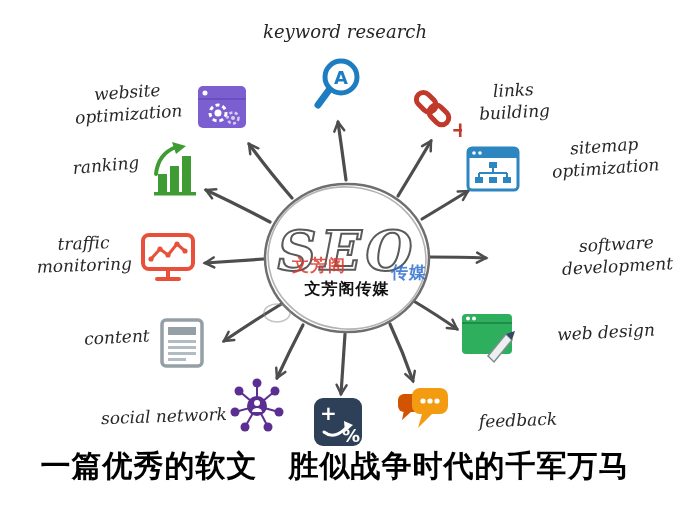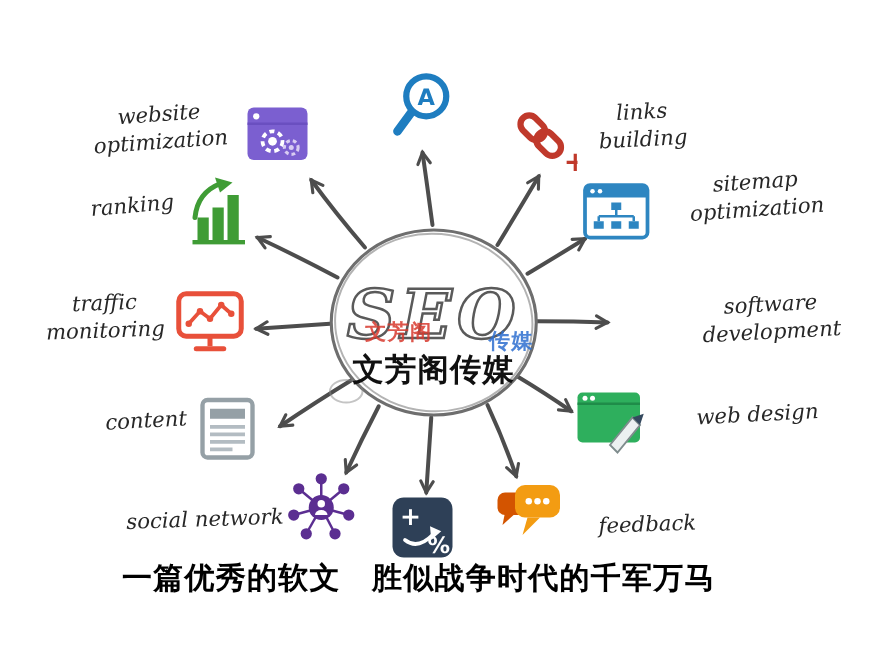--- a/index.html
+++ b/index.html
@@ -12,28 +12,28 @@
   }
   .layer { position: absolute; left: 0; top: 0; }
   #arrows { z-index: 1; }
   #center-sketch { z-index: 2; }
   .watermark { position: absolute; z-index: 3; font-weight: bold; font-size: 17px;
                letter-spacing: 1px; opacity: .85; font-family: "DejaVu Sans", sans-serif; }
   .wm-red  { color: #d83a2f; }
   .wm-blue { color: #2e6fd0; }
   .brand { position: absolute; z-index: 6; left: 267px; top: 279px; width: 160px;
            text-align: center; font-family: "DejaVu Sans", sans-serif;
-           font-weight: bold; font-size: 25px; color: #101010; letter-spacing: 1px; }
+           font-weight: bold; font-size: 16px; color: #101010; letter-spacing: 1px; }
   .icon { position: absolute; z-index: 4; }
   .label { position: absolute; z-index: 5; font-family: "DejaVu Serif", serif;
            font-style: italic; font-size: 17px; color: #272727; text-align: center;
            line-height: 1.28; }
   .footer { position: absolute; z-index: 6; left: 0; top: 446px; width: 670px;
             text-align: center; font-family: "DejaVu Sans", sans-serif;
-            font-weight: bold; font-size: 24px; color: #000; letter-spacing: 1px; }
+            font-weight: bold; font-size: 30px; color: #000; letter-spacing: 1px; }
 </style>
 </head>
 <body>
 
 <div style="position:absolute;inset:0;">
 
   <svg id="arrows" class="layer" width="700" height="522" viewBox="0 0 700 522">
     <defs>
       <marker id="ah" markerUnits="userSpaceOnUse" markerWidth="14" markerHeight="14" refX="11" refY="7" orient="auto">
         <path d="M2,2 L11,7 L2,12" fill="none" stroke="#4d4d4d" stroke-width="2.5" stroke-linecap="round"></path>
@@ -205,20 +205,21 @@
       <rect x="2" y="12" width="26" height="18" rx="6" fill="#d35400"></rect>
       <polygon points="8,28 6,38 16,29" fill="#d35400"></polygon>
       <rect x="16" y="6" width="36" height="26" rx="8" fill="#f39c12"></rect>
       <polygon points="26,32 22,46 36,32" fill="#f39c12"></polygon>
       <circle cx="27" cy="19" r="2.6" fill="#ffffff"></circle>
       <circle cx="34" cy="19" r="2.6" fill="#ffffff"></circle>
       <circle cx="41" cy="19" r="2.6" fill="#ffffff"></circle>
     </svg>
   </div>
 
+  <div class="label" style="left:245px;top:20px;width:200px;font-size:18px;">keyword research</div>
 
   <div class="label" style="left:58px;top:82px;width:140px;transform:rotate(-4deg);">website optimization</div>
 
   <div class="label" style="left:468px;top:80px;width:92px;transform:rotate(-3deg);">links building</div>
 
   <div class="label" style="left:60px;top:155px;width:92px;transform:rotate(-5deg);">ranking</div>
 
   <div class="label" style="left:543px;top:136px;width:124px;transform:rotate(-4deg);">sitemap optimization</div>
 
   <div class="label" style="left:28px;top:233px;width:112px;transform:rotate(-2deg);">traffic monitoring</div>

